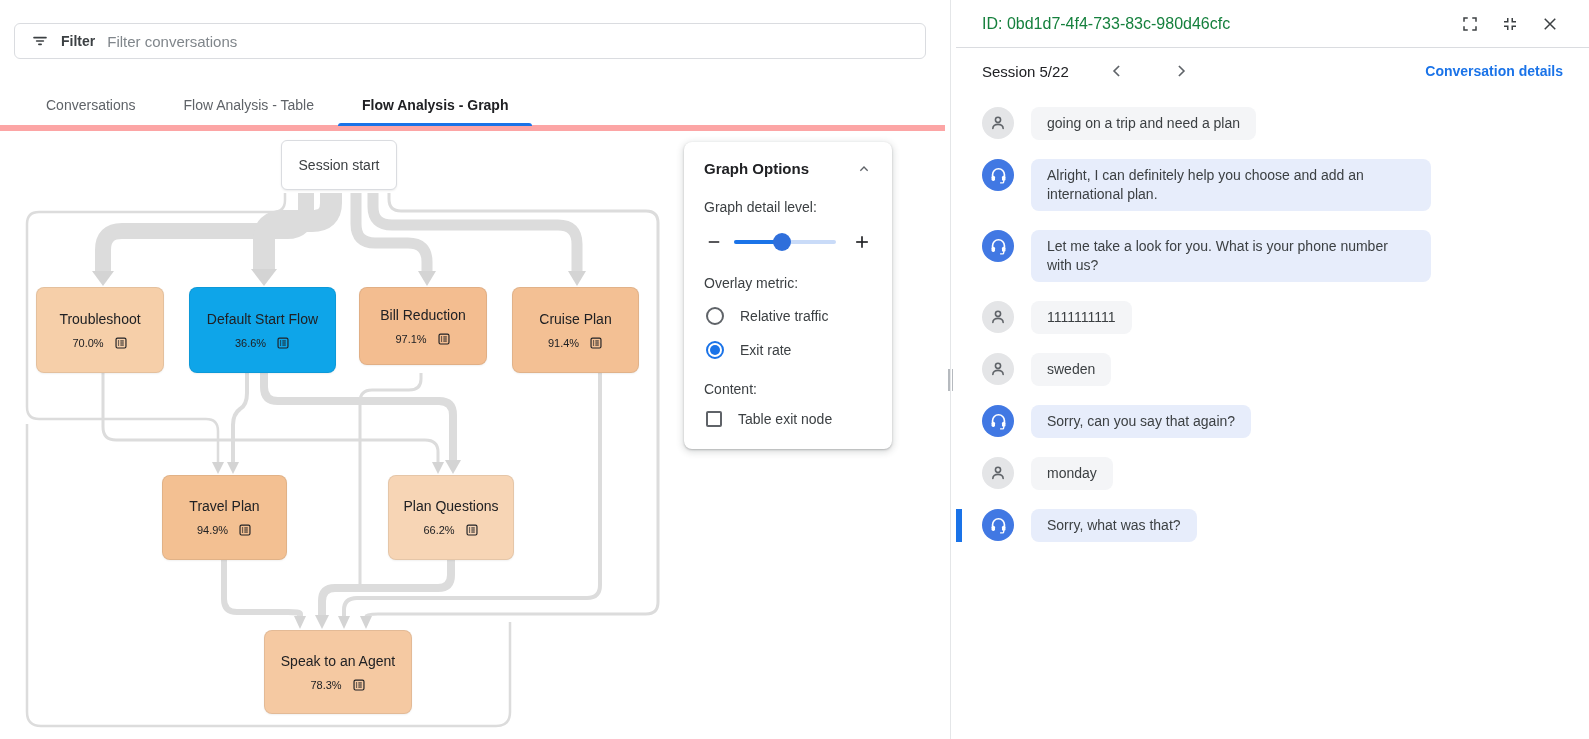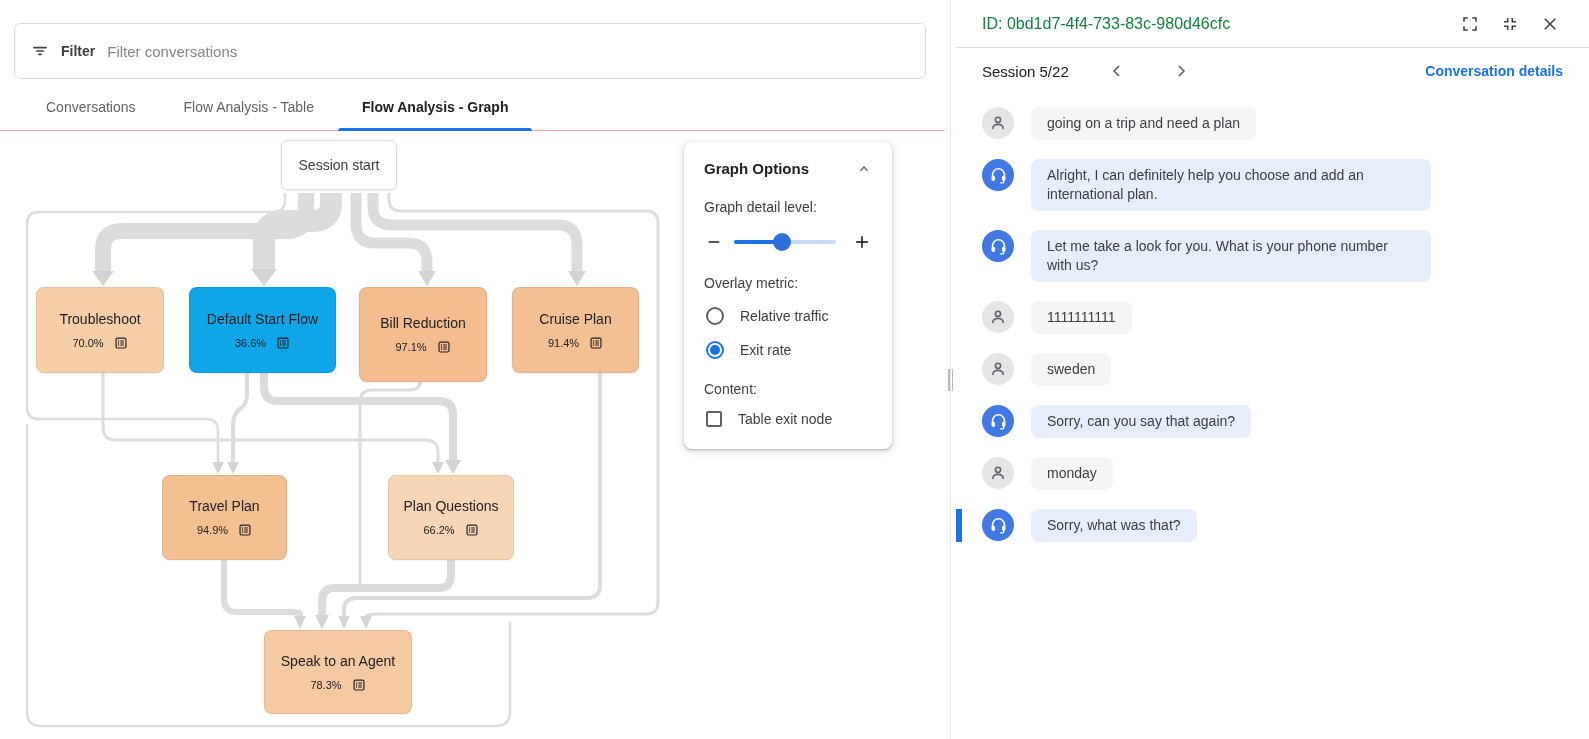--- a/index.html
+++ b/index.html
@@ -3,30 +3,30 @@
 <meta charset="utf-8">
 <style>
   * { margin:0; padding:0; box-sizing:border-box; }
   html,body { width:1589px; height:739px; background:#fff; overflow:hidden;
               font-family:"Liberation Sans", sans-serif; color:#202124; }
   body { position:relative; }
 
   
   .left-panel { position:absolute; left:0; top:0; width:945px; height:739px; background:#fff; }
 
-  .filter-bar { position:absolute; left:14px; top:23px; width:912px; height:56px;
+  .filter-bar { position:absolute; left:14px; top:23px; width:912px; height:36px;
                 border:1px solid #dadce0; border-radius:6px; display:flex; align-items:center;
                 padding:8px 16px; gap:12px; background:#fff; }
   .filter-label { font-size:14px; font-weight:bold; color:#3c4043; }
   .filter-input { border:none; outline:none; flex:1; font-size:15px; color:#3c4043;
                   font-family:"Liberation Sans", sans-serif; background:transparent; }
   .filter-input::placeholder { color:#80868b; }
 
   .tab-bar { position:absolute; left:0; top:84px; width:945px; height:47px;
-             border-bottom:1px solid #fca5a5; display:flex; padding-left:22px;align-items:center; }
+             border-bottom:6px solid #fca5a5; display:flex; padding-left:22px;align-items:center; }
   .tab { height:100%; display:flex; align-items:center; padding:0 24px; font-size:14px;
          color:#5f6368; cursor:pointer; position:relative; white-space:nowrap; }
   .tab.active { color:#202124; font-weight:bold; }
   .tab.active::after { content:""; position:absolute; left:0; right:0; bottom:-1px;
                        height:3px; background:#1a73e8; border-radius:3px 3px 0 0; }
 
   .graph-area { position:absolute; left:0; top:131px; width:945px; height:608px; }
   .edges-svg { position:absolute; left:0; top:0; }
 
   .gnode { position:absolute; border-radius:8px; border:1px solid rgba(0,0,0,0.07);
@@ -191,21 +191,21 @@
                 <circle cx="7.8" cy="15.5" r="1.15" fill="#202124"></circle>
                 <g stroke="#202124" stroke-width="1.8">
                   <line x1="10.8" y1="8.5" x2="16.8" y2="8.5"></line>
                   <line x1="10.8" y1="12" x2="16.8" y2="12"></line>
                   <line x1="10.8" y1="15.5" x2="16.8" y2="15.5"></line>
                 </g>
               </svg>
             </span>
           </div>
         </div>
-        <div class="gnode" style="left: 359px; top: 156px; width: 128px; height: 95px; background: rgb(243, 189, 144);">
+        <div class="gnode" style="left: 359px; top: 156px; width: 128px; height: 78px; background: rgb(243, 189, 144);">
           <div class="gnode-title">Bill Reduction</div>
           <div class="gnode-meta">
             <span class="gnode-rate">97.1%</span>
             <span style="display: flex;">
               <svg width="14" height="14" viewBox="0 0 24 24">
                 <rect x="3.5" y="3.5" width="17" height="17" rx="2.5" fill="none" stroke="#202124" stroke-width="2"></rect>
                 <circle cx="7.8" cy="8.5" r="1.15" fill="#202124"></circle>
                 <circle cx="7.8" cy="12" r="1.15" fill="#202124"></circle>
                 <circle cx="7.8" cy="15.5" r="1.15" fill="#202124"></circle>
                 <g stroke="#202124" stroke-width="1.8">

